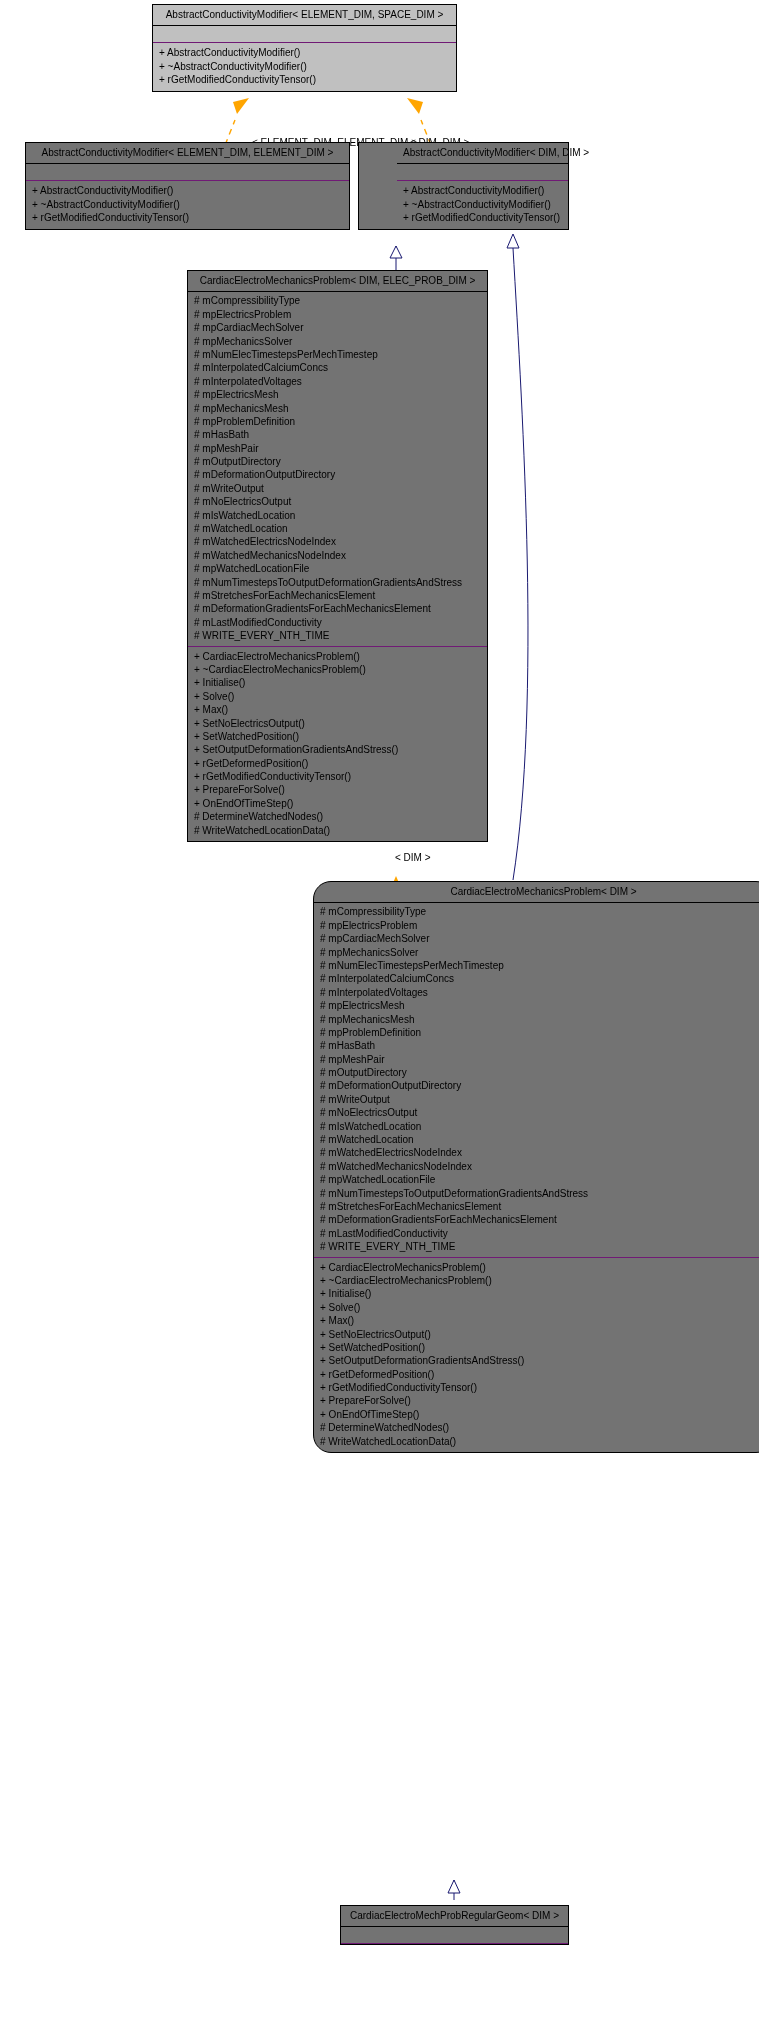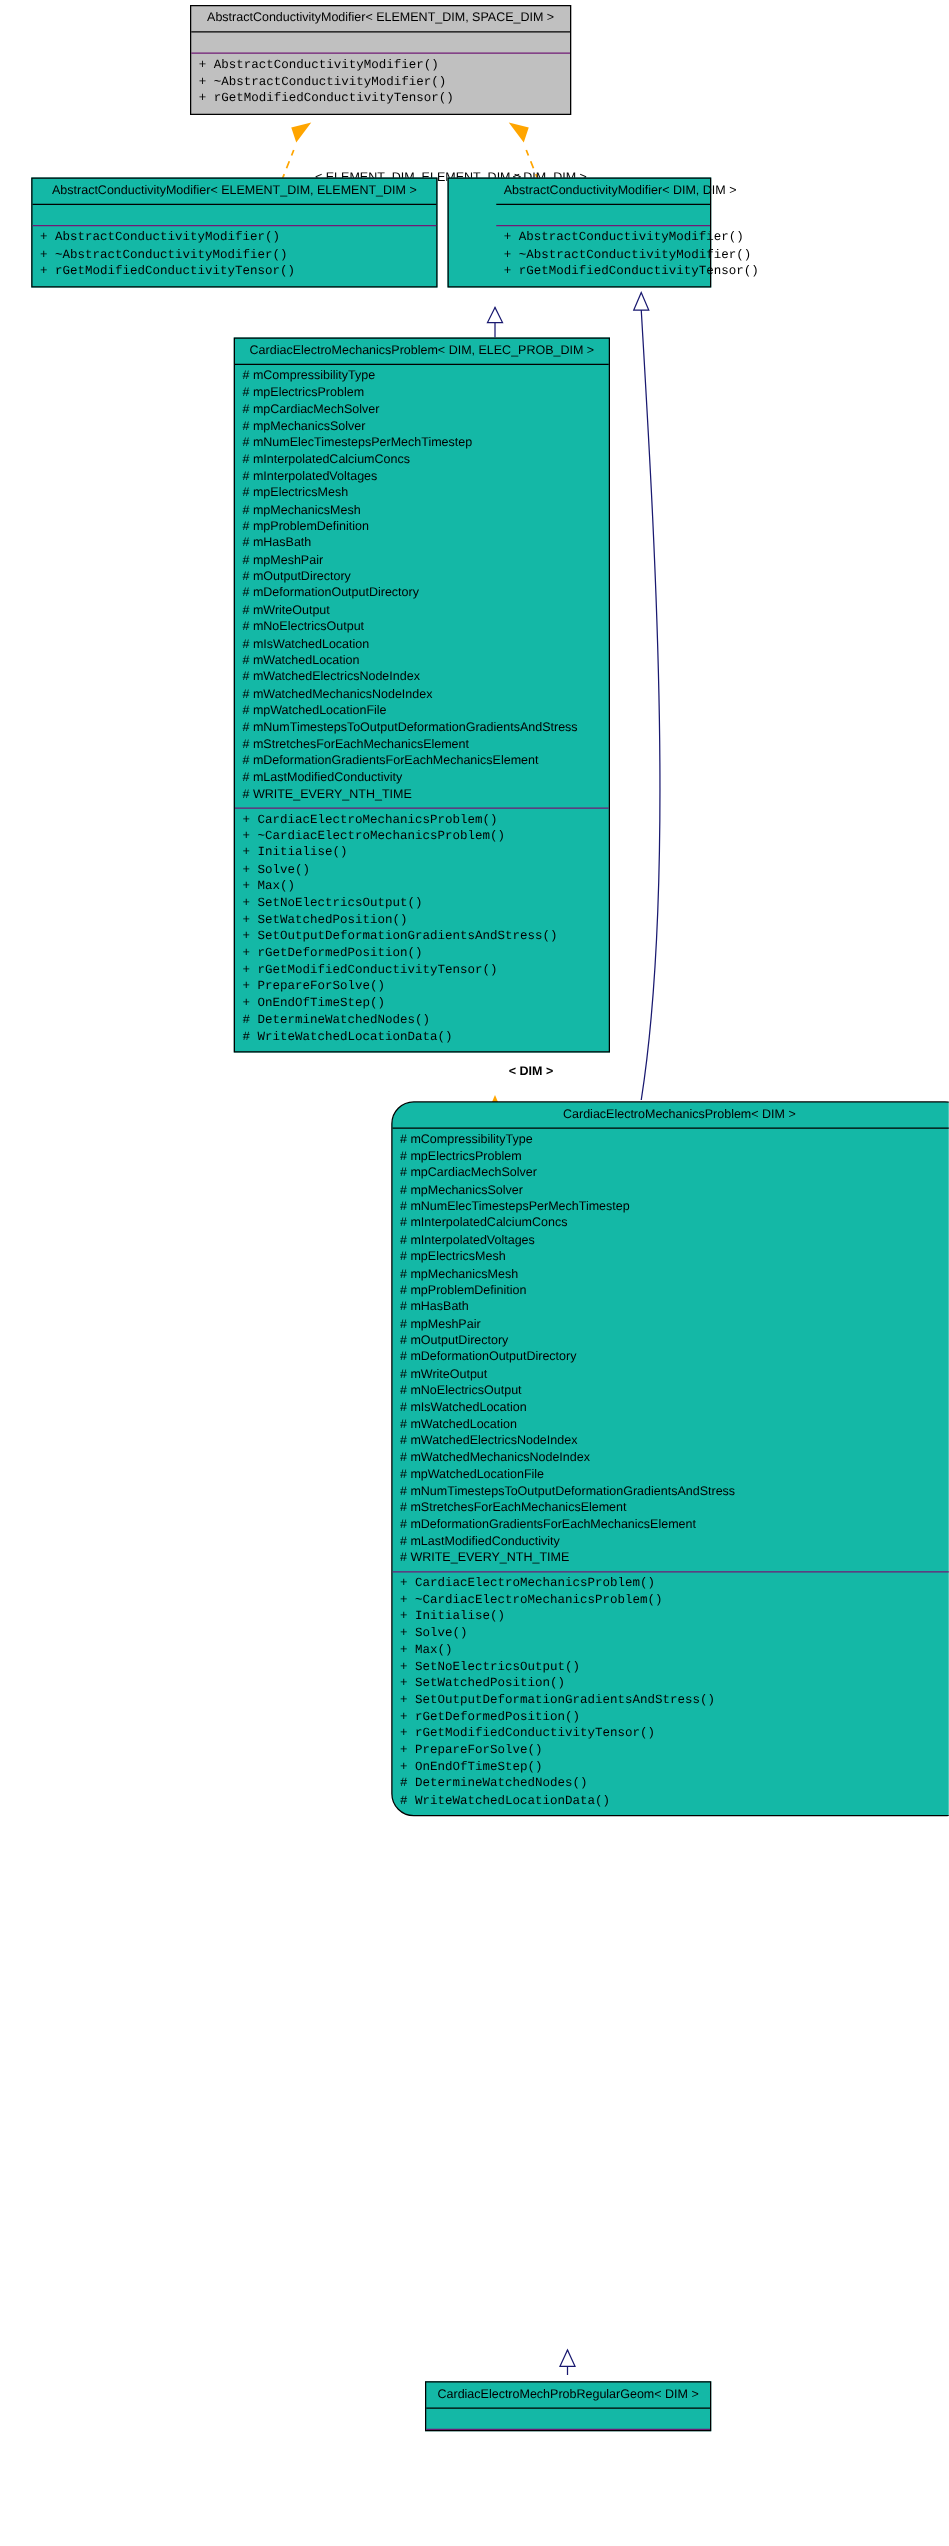--- a/index.html
+++ b/index.html
@@ -25,21 +25,21 @@
     position: absolute;
     left: 0; top: 0;
     width: 759px;
     height: 2037px;
     pointer-events: none;
   }
   .uml-box {
     position: absolute;
     box-sizing: border-box;
     border: 1px solid #000000;
-    background: #14b8a6;
+    background: #737373;
     font-size: 10px;
     line-height: 13.4px;
     color: #000000;
   }
   .uml-box.filled {
     background: #c0c0c0;
   }
   .uml-title {
     box-sizing: border-box;
     text-align: center;
@@ -54,21 +54,20 @@
     padding: 2px 6px 3px 6px;
     min-height: 13px;
   }
   .uml-attrs.empty {
     height: 17px;
     padding: 0;
   }
   .uml-ops {
     box-sizing: border-box;
     padding: 3px 6px 4px 6px;
-    font-family: Liberation Mono, monospace;
   }
   .uml-row {
     white-space: nowrap;
     height: 13.4px;
     font-size: 10px;
   }
   .edge-label {
     position: absolute;
     font-size: 10px;
     color: #000000;
@@ -197,21 +196,21 @@
       <div class="uml-row">+ SetOutputDeformationGradientsAndStress()</div>
       <div class="uml-row">+ rGetDeformedPosition()</div>
       <div class="uml-row">+ rGetModifiedConductivityTensor()</div>
       <div class="uml-row">+ PrepareForSolve()</div>
       <div class="uml-row">+ OnEndOfTimeStep()</div>
       <div class="uml-row"># DetermineWatchedNodes()</div>
       <div class="uml-row"># WriteWatchedLocationData()</div>
     </div>
   </div>
 
-  <div class="edge-label" style="left:386px; top:852px;font-weight:bold;">&lt; DIM &gt;</div>
+  <div class="edge-label" style="left:374px; top:852px;">&lt; DIM &gt;</div>
 
   <div class="uml-box" style="left:292px; top:881px; width:461px;border-radius:18px;">
     <div class="uml-title">CardiacElectroMechanicsProblem&lt; DIM &gt;</div>
     <div class="uml-attrs">
       <div class="uml-row"># mCompressibilityType</div>
       <div class="uml-row"># mpElectricsProblem</div>
       <div class="uml-row"># mpCardiacMechSolver</div>
       <div class="uml-row"># mpMechanicsSolver</div>
       <div class="uml-row"># mNumElecTimestepsPerMechTimestep</div>
       <div class="uml-row"># mInterpolatedCalciumConcs</div>

